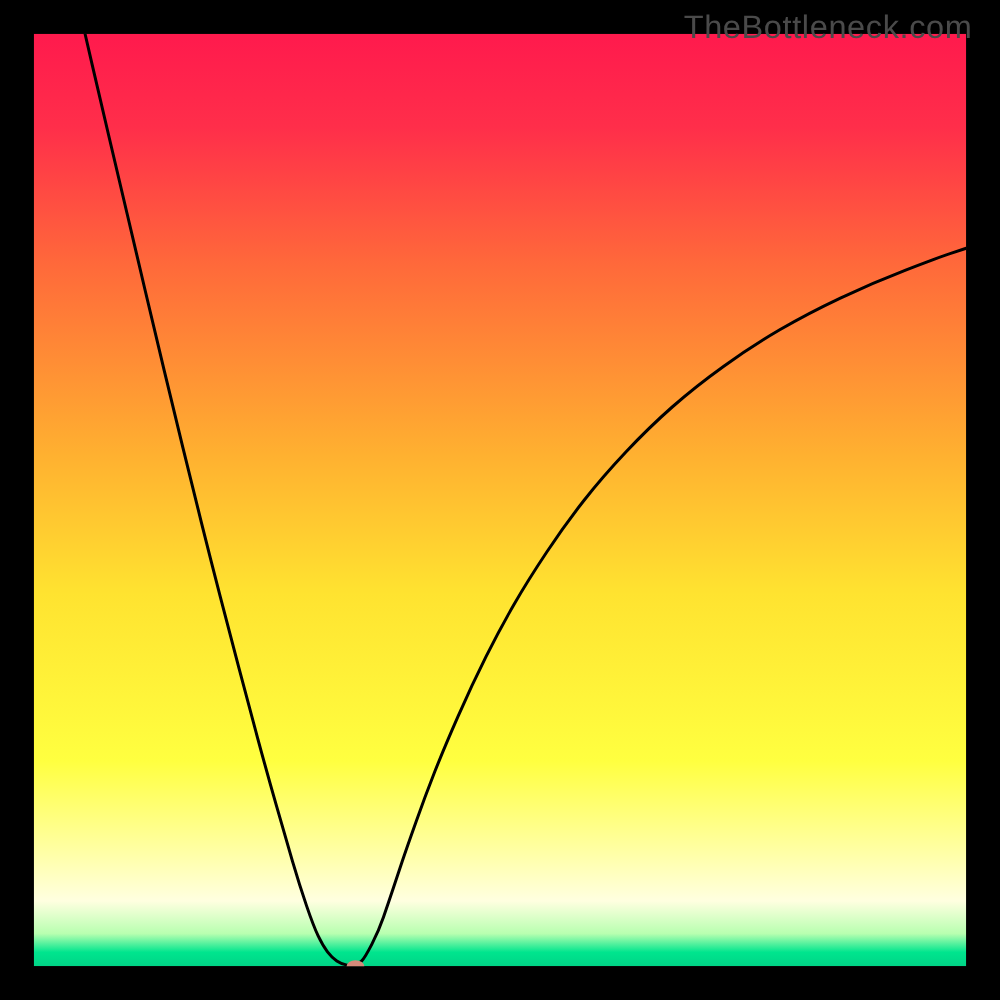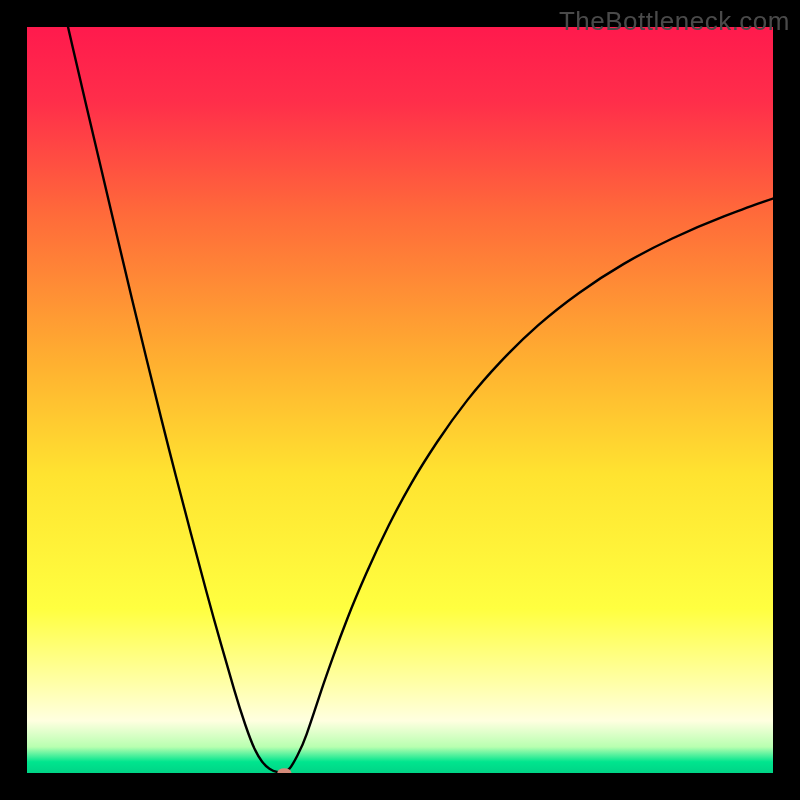--- a/index.html
+++ b/index.html
@@ -13,21 +13,21 @@
   }
   .frame {
     position: relative;
     width: 800px;
     height: 800px;
     background: #000;
   }
   .watermark {
     position: absolute;
     top: 6px;
-    right: 10px;
+    right: 22px;
     color: #4a4a4a;
     font-size: 26px;
     font-weight: 400;
     letter-spacing: 0.5px;
     z-index: 5;
   }
   .plot-area {
     position: absolute;
     left: 27px;
     top: 27px;

